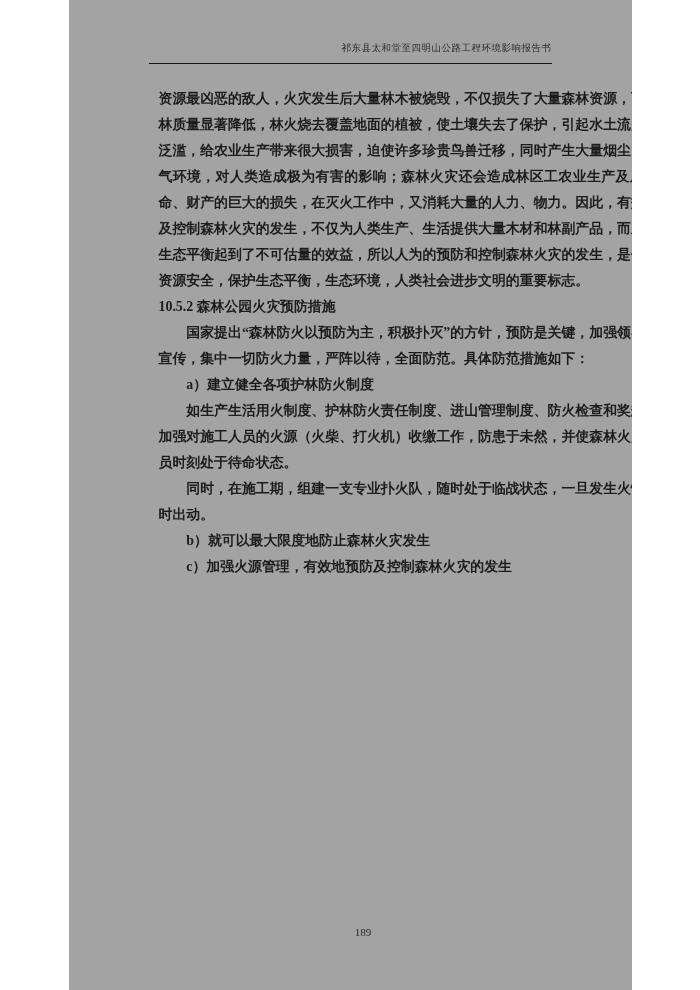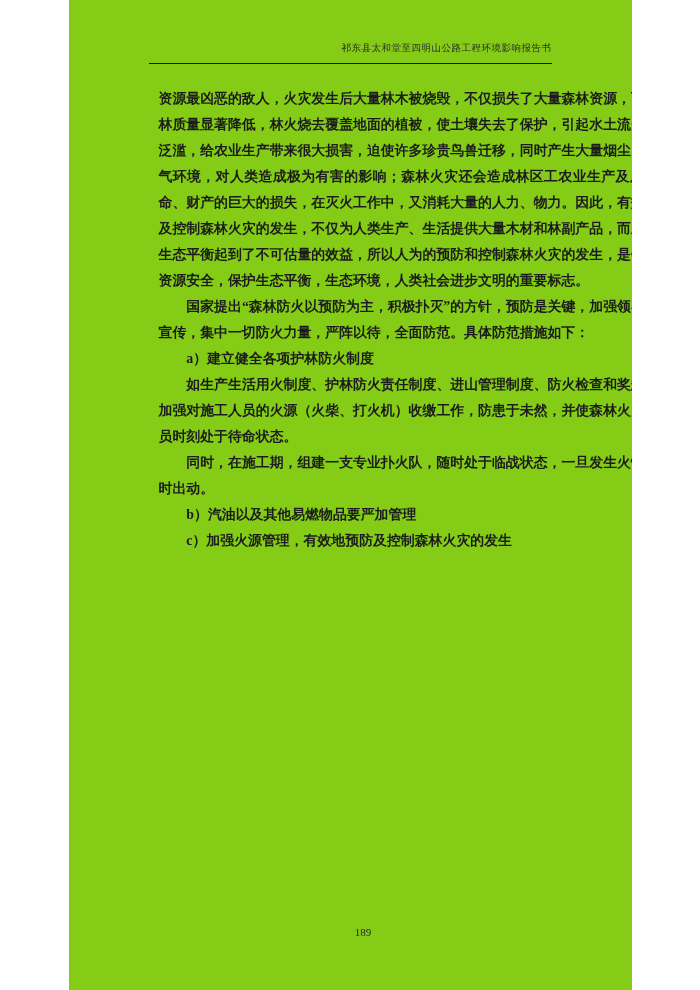--- a/index.html
+++ b/index.html
@@ -4,21 +4,21 @@
 <style>
   html, body {
     margin: 0;
     padding: 0;
     background: #ffffff;
   }
   .page {
     position: relative;
     width: 563px;
     height: 990px;
-    background: #84cc16;
+    background: #a3a3a3;
     font-family: "Liberation Serif", "DejaVu Serif", serif;
     color: #1f1f1f;
     overflow: hidden;
     margin: 0 auto;
   }
   .header {
     position: absolute;
     top: 42px;
     left: 80px;
     right: 80px;
@@ -74,30 +74,31 @@
 <div class="page">
 
   <div class="header">
     <span>祁东县太和堂至四明山公路工程环境影响报告书</span>
   </div>
   <div class="header-rule"></div>
 
   <div class="content">
     <p>资源最凶恶的敌人，火灾发生后大量林木被烧毁，不仅损失了大量森林资源，而且使森林质量显著降低，林火烧去覆盖地面的植被，使土壤失去了保护，引起水土流失，河流泛滥，给农业生产带来很大损害，迫使许多珍贵鸟兽迁移，同时产生大量烟尘，污染大气环境，对人类造成极为有害的影响；森林火灾还会造成林区工农业生产及居民的生命、财产的巨大的损失，在灭火工作中，又消耗大量的人力、物力。因此，有效地预防及控制森林火灾的发生，不仅为人类生产、生活提供大量木材和林副产品，而且为保护生态平衡起到了不可估量的效益，所以人为的预防和控制森林火灾的发生，是保护森林资源安全，保护生态平衡，生态环境，人类社会进步文明的重要标志。</p>
 
+    <h3>10.5.2 森林公园火灾预防措施</h3>
 
     <p class="indent">国家提出“森林防火以预防为主，积极扑灭”的方针，预防是关键，加强领导，广泛宣传，集中一切防火力量，严阵以待，全面防范。具体防范措施如下：</p>
 
     <p class="indent">a）建立健全各项护林防火制度</p>
 
     <p class="indent">如生产生活用火制度、护林防火责任制度、进山管理制度、防火检查和奖惩制度，加强对施工人员的火源（火柴、打火机）收缴工作，防患于未然，并使森林火灾扑救人员时刻处于待命状态。</p>
 
     <p class="indent">同时，在施工期，组建一支专业扑火队，随时处于临战状态，一旦发生火情就能及时出动。</p>
 
-    <p class="indent">b）汽油以及其他易燃物品要严加管理</p>
+    <p class="indent">b）就可以最大限度地防止森林火灾发生</p>
 
 
     <p class="indent">c）加强火源管理，有效地预防及控制森林火灾的发生</p>
 
   </div>
 
   <div class="footer">
     <span>189</span>
   </div>
 

